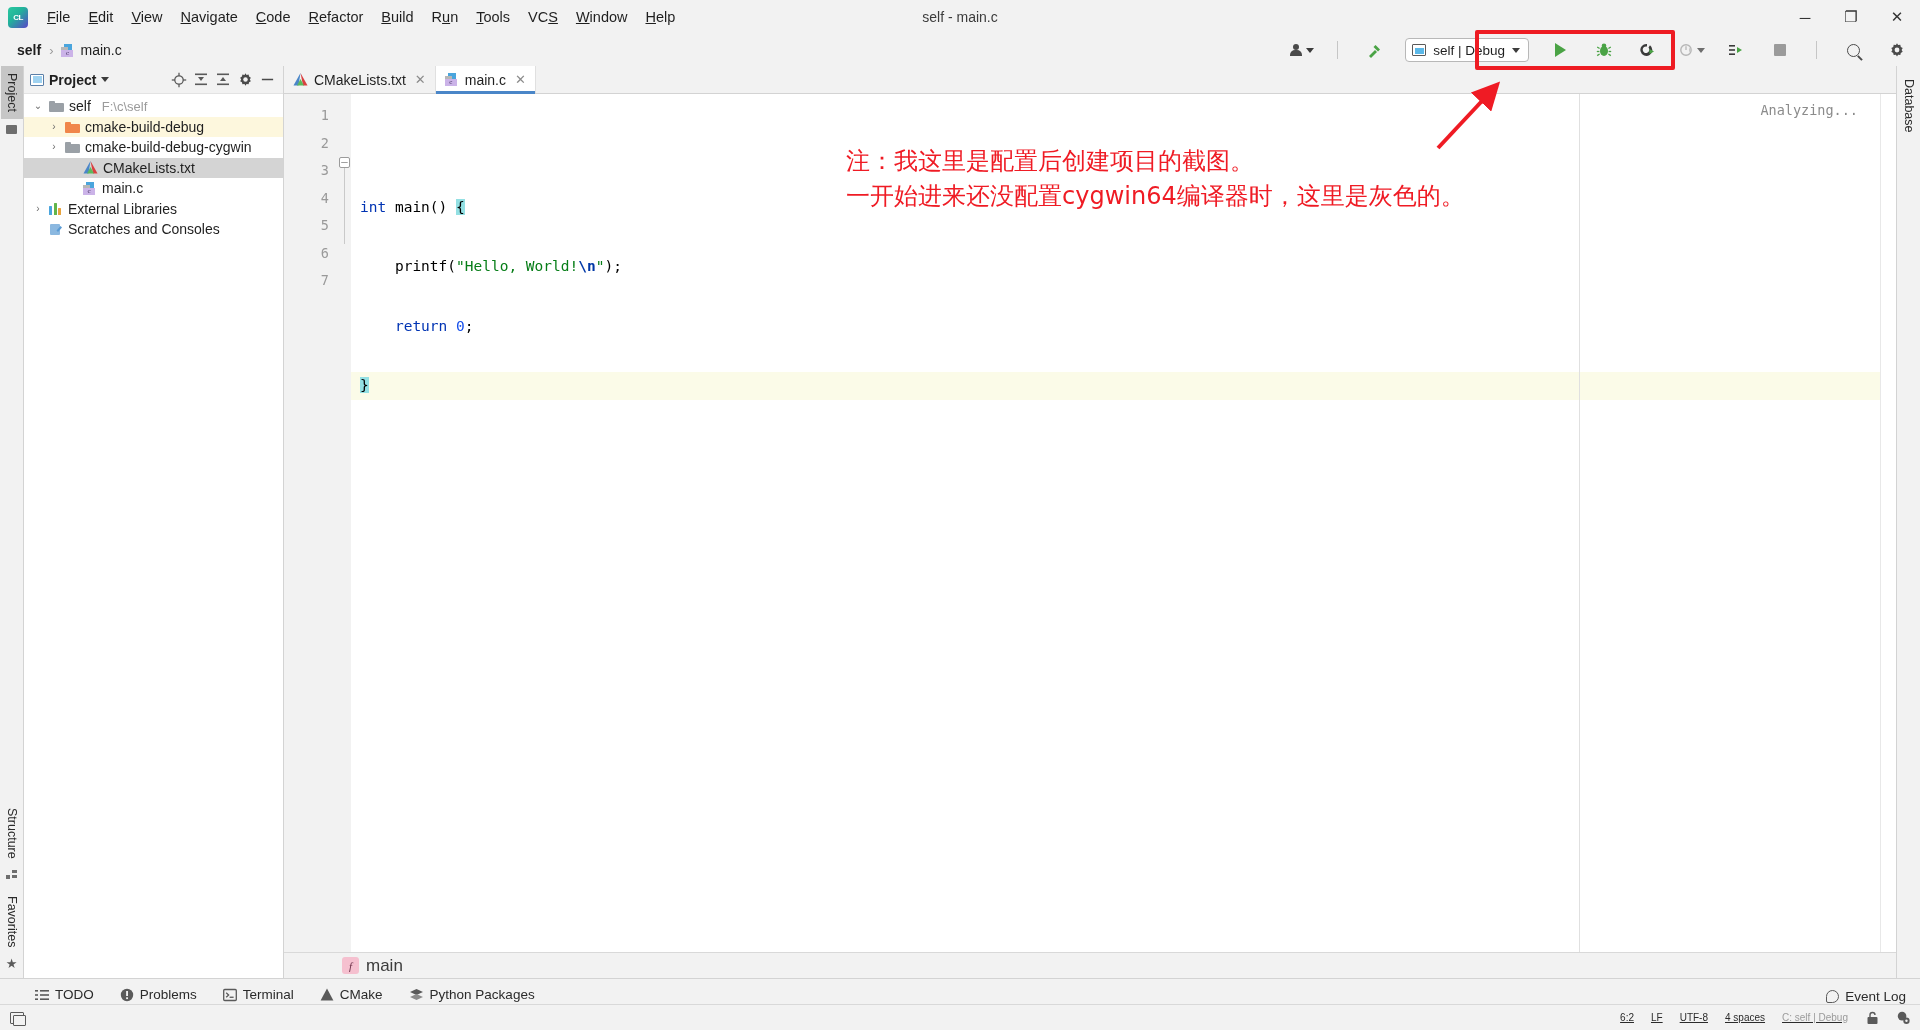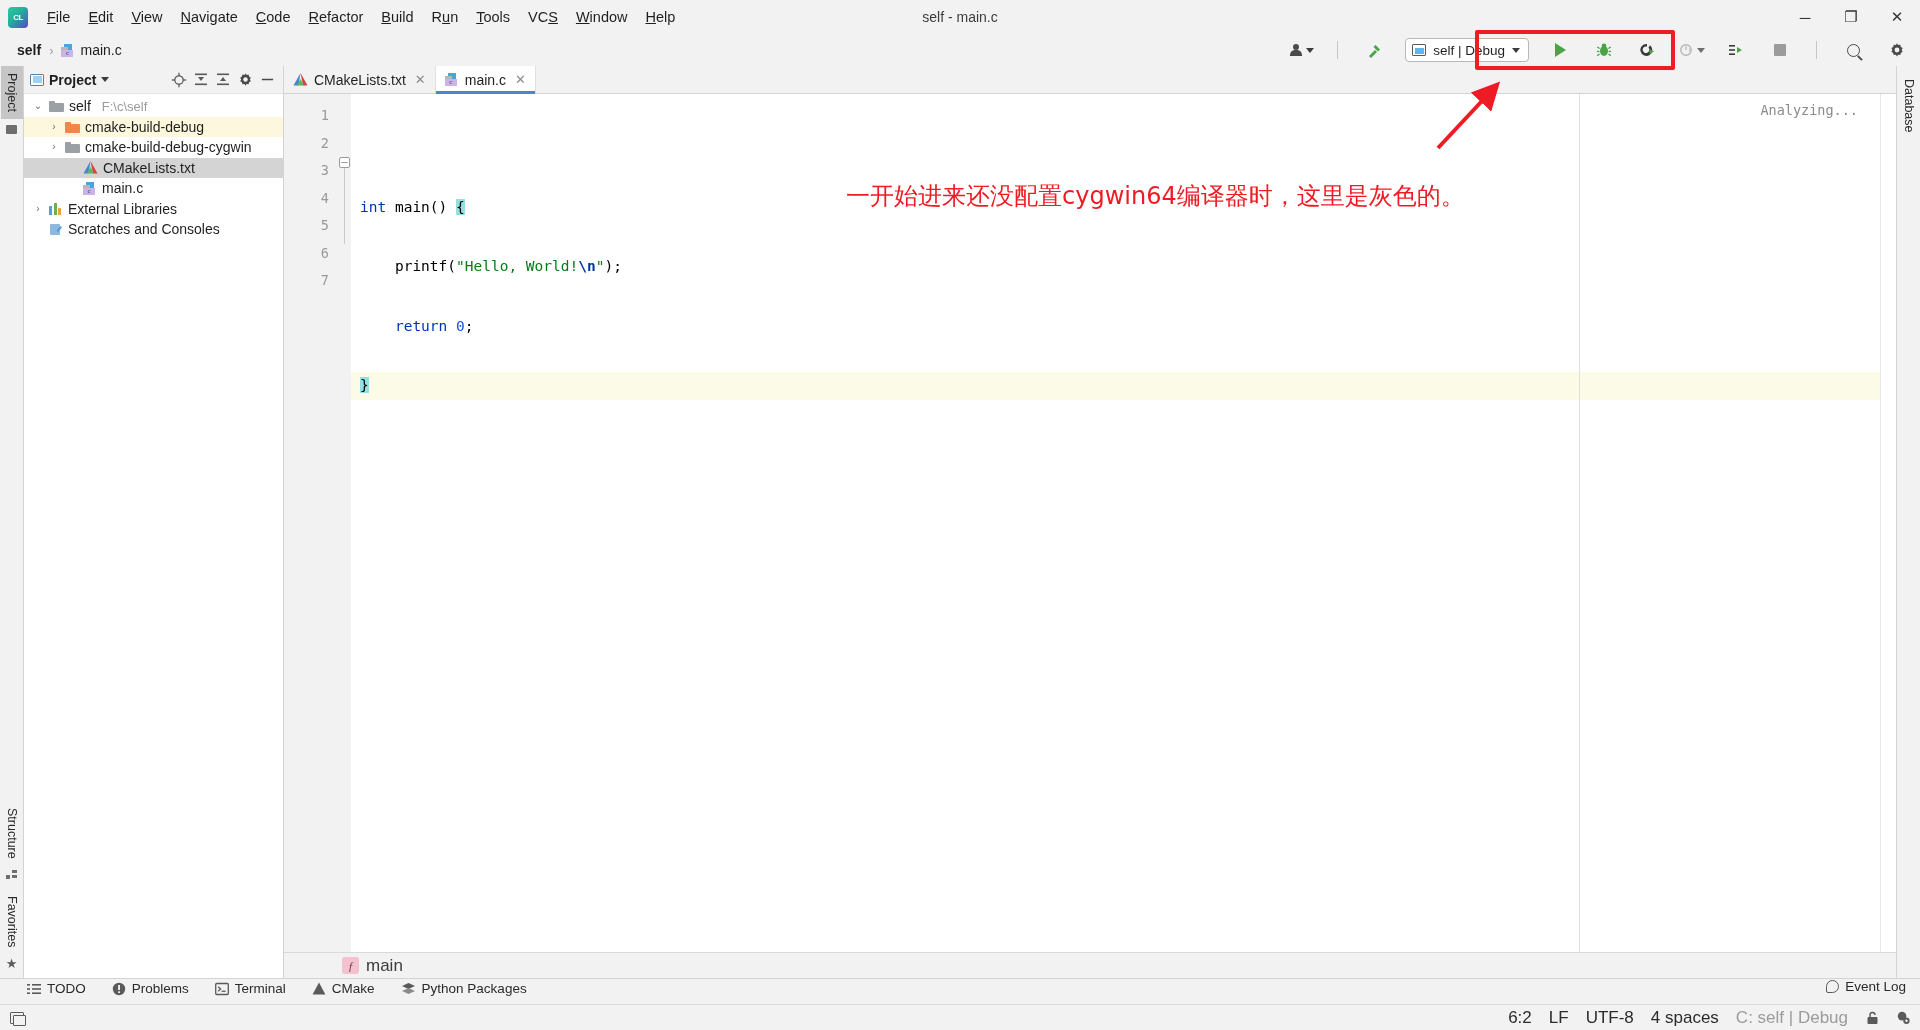--- a/index.html
+++ b/index.html
@@ -236,33 +236,33 @@
 
   
   .rstripe {
     width: 24px; background: #f2f2f2; border-left: 1px solid #d3d3d3;
     display: flex; flex-direction: column; align-items: center; flex: 0 0 24px;
   }
 
   
   .bottombar {
     height: 26px; background: #f2f2f2; border-top: 1px solid #d3d3d3;
-    display: flex; align-items: flex-start; padding-left: 24px; gap: 20px; flex: 0 0 26px;
+    display: flex; align-items: flex-end; padding-left: 32px; gap: 20px; flex: 0 0 26px;
   }
   .bb-item { display: flex; align-items: center; gap: 6px; font-size: 13.5px; color: #2b2b2b; padding: 2px 3px; }
   .bb-right { margin-left: auto; display:flex; align-items:center; gap:6px; padding-right: 14px; }
   .ev-ic { width: 13px; height: 13px; border: 1.6px solid #5a5a5a; border-radius: 50% 50% 50% 2px; }
 
   
   .statusbar {
     height: 26px; background: #f2f2f2; border-top: 1px solid #d9d9d9;
     display: flex; align-items: center; padding: 0 10px; gap: 0; flex: 0 0 26px;
   }
   .sb-left { display: flex; align-items: center; gap: 8px; }
-  .sb-right { margin-left: auto; display: flex; align-items: center; gap: 17px; font-size: 17px; color: #2b2b2b; }
+  .sb-right { margin-left: auto; display: flex; align-items: center; gap: 17px; font-size: 10px; color: #2b2b2b; text-decoration: underline; }
   .sb-dim { color: #9b9b9b; }
   .sb-ic { width: 14px; height: 14px; display:flex; align-items:center; justify-content:center; }
   .mini-win { width: 14px; height: 12px; border: 1.5px solid #5a5a5a; border-radius: 1px; position: relative; }
   .mini-win::after { content:''; position:absolute; left:2px; top:2px; right:-3px; bottom:-3px; border:1.5px solid #5a5a5a; border-radius:1px; background:#f2f2f2; }
 
   
   .tri-run { width:0;height:0;border-left:11px solid #4aa345;border-top:7px solid transparent;border-bottom:7px solid transparent; }
   .stop-sq { width: 12px; height: 12px; background: #9b9b9b; border-radius:1px; }
   .search-glass { width:13px;height:13px;border:1.8px solid #4a4a4a;border-radius:50%;position:relative; }
   .search-glass::after{content:'';position:absolute;right:-4px;bottom:-3px;width:6px;height:1.8px;background:#4a4a4a;transform:rotate(45deg);}
@@ -580,20 +580,21 @@
 
         <div class="code">
           <div class="cline"></div>
           <div class="cline"><span class="kw">int</span> main() <span class="brc-hl">{</span></div>
           <div class="cline">    printf(<span class="str">"Hello, World!</span><span class="esc">\n</span><span class="str">"</span>);</div>
           <div class="cline">    <span class="kw">return</span> <span class="num">0</span>;</div>
           <div class="cline cur"><span class="brc-hl">}</span></div>
           <div class="cline"></div>
 
           
+          <div class="annot" style="left:495px; top:50px;"><span>注：我这里是配置后创建项目的截图。</span></div>
           <div class="annot" style="left:495px; top:85px;text-align:right;"><span>一开始进来还没配置cygwin64编译器时，这里是灰色的。</span></div>
 
           
           <div class="vert-split" style="right:300px;"></div>
 
           <div class="analyzing">Analyzing...</div>
         </div>
 
         <div class="marker-col"></div>
       </div>

